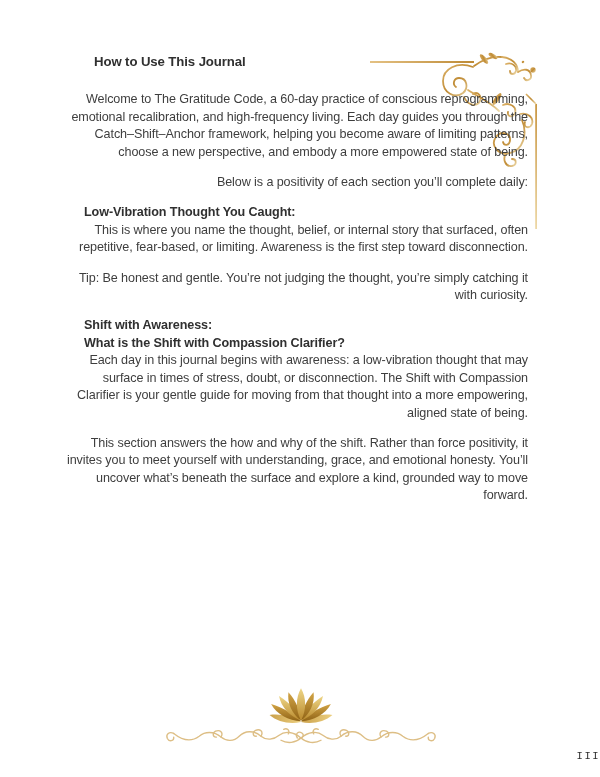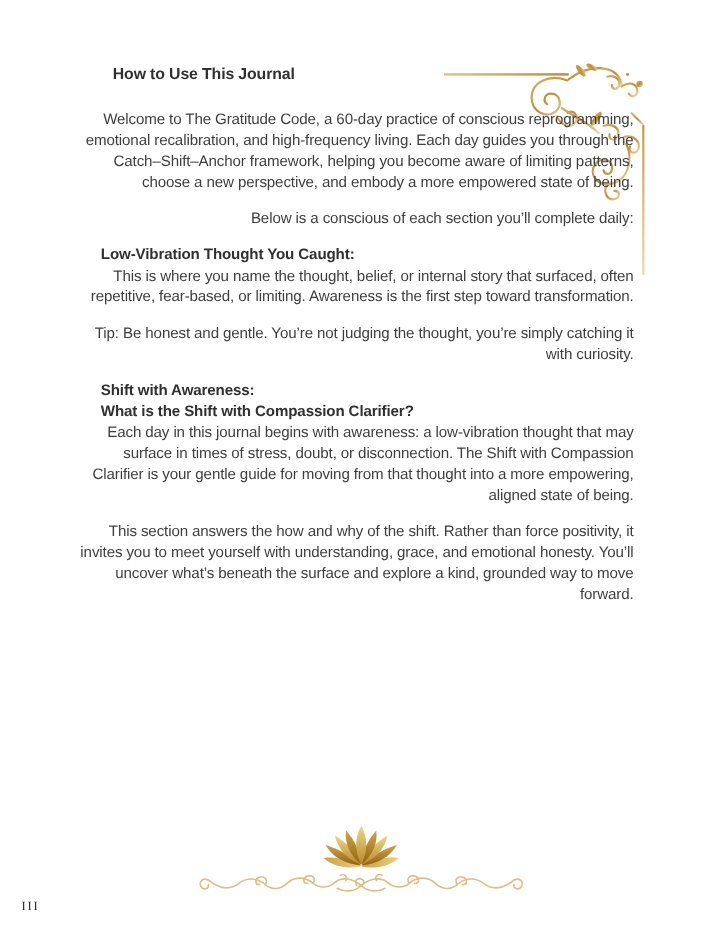--- a/index.html
+++ b/index.html
@@ -50,26 +50,25 @@
     width: 66px; height: 47px;
   }
   .divider {
     position: absolute;
     left: 155px; top: 728px;
     width: 292px; height: 20px;
   }
   .page-number {
     position: absolute;
     left: 0; right: 0; top: 750px;
-    text-align: left;
+    text-align: right;
     font-size: 10.5px;
     letter-spacing: 1.5px;
     color: #2e2e2e;
-    font-family: Liberation Serif, serif;
-    padding-left: 18px;
+    font-family: Liberation Mono, monospace;
   }
   svg { display: block; }
 </style>
 </head>
 <body>
 
 <div class="page">
 
   <svg class="corner-ornament" viewBox="0 0 190 185" aria-hidden="true">
     <defs>
@@ -112,23 +111,23 @@
       <ellipse cx="133" cy="6" rx="2" ry="5" transform="rotate(-60 133 6)"></ellipse>
       <ellipse cx="137" cy="49" rx="2.4" ry="7" transform="rotate(35 137 49)"></ellipse>
       <circle cx="173" cy="20" r="2.7"></circle>
       <circle cx="163" cy="12" r="1.3"></circle>
     </g>
   </svg>
 
   <main class="content">
     <h1 class="doc-title">How to Use This Journal</h1>
     <p>Welcome to The Gratitude Code, a 60-day practice of conscious reprogramming, emotional recalibration, and high-frequency living. Each day guides you through the Catch–Shift–Anchor framework, helping you become aware of limiting patterns, choose a new perspective, and embody a more empowered state of being.</p>
-    <p>Below is a conscious of each section you’ll complete daily:</p>
+    <p>Below is a positivity of each section you’ll complete daily:</p>
     <h2>Low-Vibration Thought You Caught:</h2>
-    <p>This is where you name the thought, belief, or internal story that surfaced, often repetitive, fear-based, or limiting. Awareness is the first step toward transformation.</p>
+    <p>This is where you name the thought, belief, or internal story that surfaced, often repetitive, fear-based, or limiting. Awareness is the first step toward disconnection.</p>
     <p>Tip: Be honest and gentle. You’re not judging the thought, you’re simply catching it with curiosity.</p>
     <h2>Shift with Awareness:</h2>
     <h2>What is the Shift with Compassion Clarifier?</h2>
     <p>Each day in this journal begins with awareness: a low-vibration thought that may surface in times of stress, doubt, or disconnection. The Shift with Compassion Clarifier is your gentle guide for moving from that thought into a more empowering, aligned state of being.</p>
     <p>This section answers the how and why of the shift. Rather than force positivity, it invites you to meet yourself with understanding, grace, and emotional honesty. You’ll uncover what’s beneath the surface and explore a kind, grounded way to move forward.</p>
   </main>
 
   <svg class="lotus" viewBox="0 0 84 50" aria-hidden="true">
     <defs>
       <linearGradient id="lgA" x1="0" y1="0" x2="0" y2="1">

